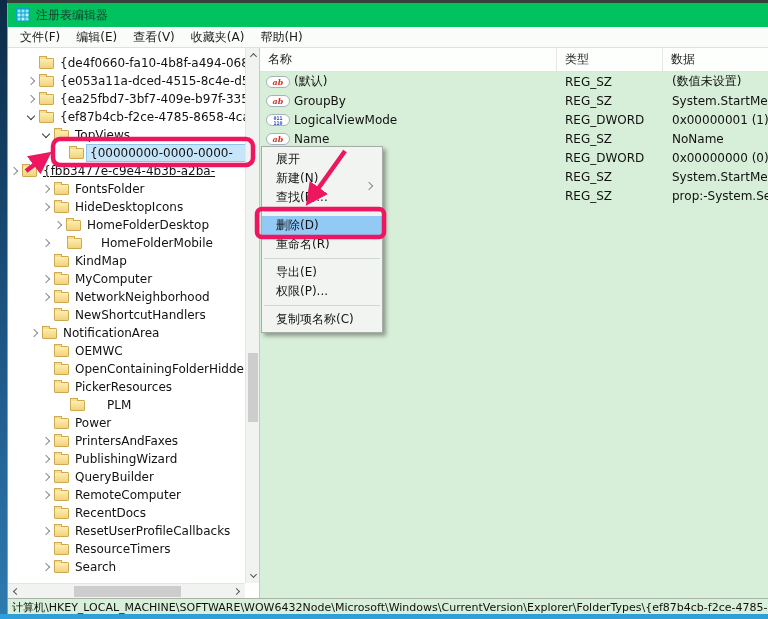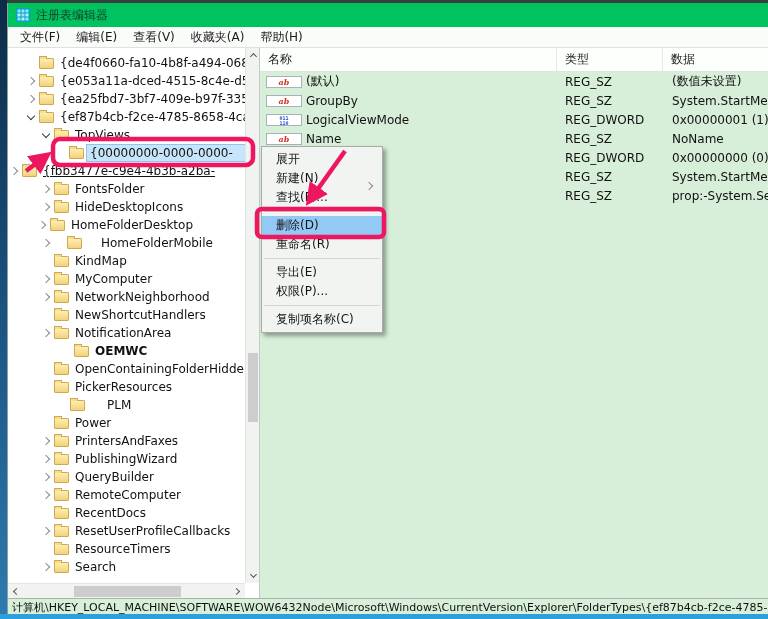--- a/index.html
+++ b/index.html
@@ -58,21 +58,21 @@
   .rightpane { flex:1; background:#d7eed8; position:relative; overflow:hidden; }
   .vheader { height:24px; background:#fdfffd; border-bottom:1px solid #dfe4df; display:flex; font-size:12px; color:#222; }
   .vh-cell { display:flex; align-items:center; padding-left:8px; border-right:1px solid #e4e9e4; }
   .vh-name { width:297px; flex:none; }
   .vh-type { width:106px; flex:none; }
   .vh-data { flex:1; border-right:none; }
   .vrow { height:19px; display:flex; align-items:center; font-size:12px; color:#111; white-space:nowrap; }
   .vc-name { width:297px; flex:none; display:flex; align-items:center; padding-left:6px; overflow:hidden; }
   .vc-type { width:106px; flex:none; padding-left:8px; }
   .vc-data { flex:1; padding-left:9px; overflow:hidden; }
-  .vicon { width:36px; height:12px; flex:none; margin-right:4px; text-align:center; }
+  .vicon { width:24px; height:12px; flex:none; margin-right:4px; text-align:center;border-radius:6px; }
   .vicon.ab { background:#fff; border:1px solid #a9b2ba; color:#d23020; font:italic bold 8px "DejaVu Serif","Liberation Serif",serif; line-height:10px; }
   .vicon.bin { background:#fff; border:1px solid #a9b2ba; color:#2a50c8; font:bold 5px "DejaVu Sans Mono","Liberation Mono",monospace; line-height:5px; padding-top:1px; }
   .vicon.none { visibility:hidden; }
 
   
   .ctxmenu { position:absolute; left:261px; top:146px; width:122px; z-index:10;
              background:#f2f4f2; border:1px solid #a6aca6; box-shadow:3px 3px 4px rgba(0,0,0,.35);
              padding:3px 0; }
   .mi { position:relative; height:19px; line-height:19px; padding:0 22px 0 14px; font-size:12px; color:#141414; white-space:nowrap; }
   .mi.hl { background:#93c9f5; }
@@ -175,21 +175,21 @@
               <span class="folder"></span>
               <span class="tlabel">FontsFolder</span>
             </div>
             <div class="trow" style="padding-left: 32px;">
               <span class="chevbox">
                 <span class="chev right"></span>
               </span>
               <span class="folder"></span>
               <span class="tlabel">HideDesktopIcons</span>
             </div>
-            <div class="trow" style="padding-left: 28px;">
+            <div class="trow" style="padding-left: 44px;">
               <span class="chevbox">
                 <span class="chev right"></span>
               </span>
               <span class="folder"></span>
               <span class="tlabel">HomeFolderDesktop</span>
             </div>
             <div class="trow" style="padding-left: 32px; gap: 13px;">
               <span class="chevbox">
                 <span class="chev right"></span>
               </span>
@@ -213,28 +213,28 @@
                 <span class="chev right"></span>
               </span>
               <span class="folder"></span>
               <span class="tlabel">NetworkNeighborhood</span>
             </div>
             <div class="trow" style="padding-left: 32px;">
               <span class="chevbox"></span>
               <span class="folder"></span>
               <span class="tlabel">NewShortcutHandlers</span>
             </div>
-            <div class="trow" style="padding-left: 32px;">
+            <div class="trow" style=" margin-left: 20px;">
               <span class="chevbox">
                 <span class="chev right"></span>
               </span>
               <span class="folder"></span>
               <span class="tlabel">NotificationArea</span>
             </div>
-            <div class="trow" style="padding-left: 52px; font-weight: bold;">
+            <div class="trow" style="padding-left: 32px;">
               <span class="chevbox"></span>
               <span class="folder"></span>
               <span class="tlabel">OEMWC</span>
             </div>
             <div class="trow" style="padding-left: 32px;">
               <span class="chevbox"></span>
               <span class="folder"></span>
               <span class="tlabel">OpenContainingFolderHiddenList</span>
             </div>
             <div class="trow" style="padding-left: 32px;">

